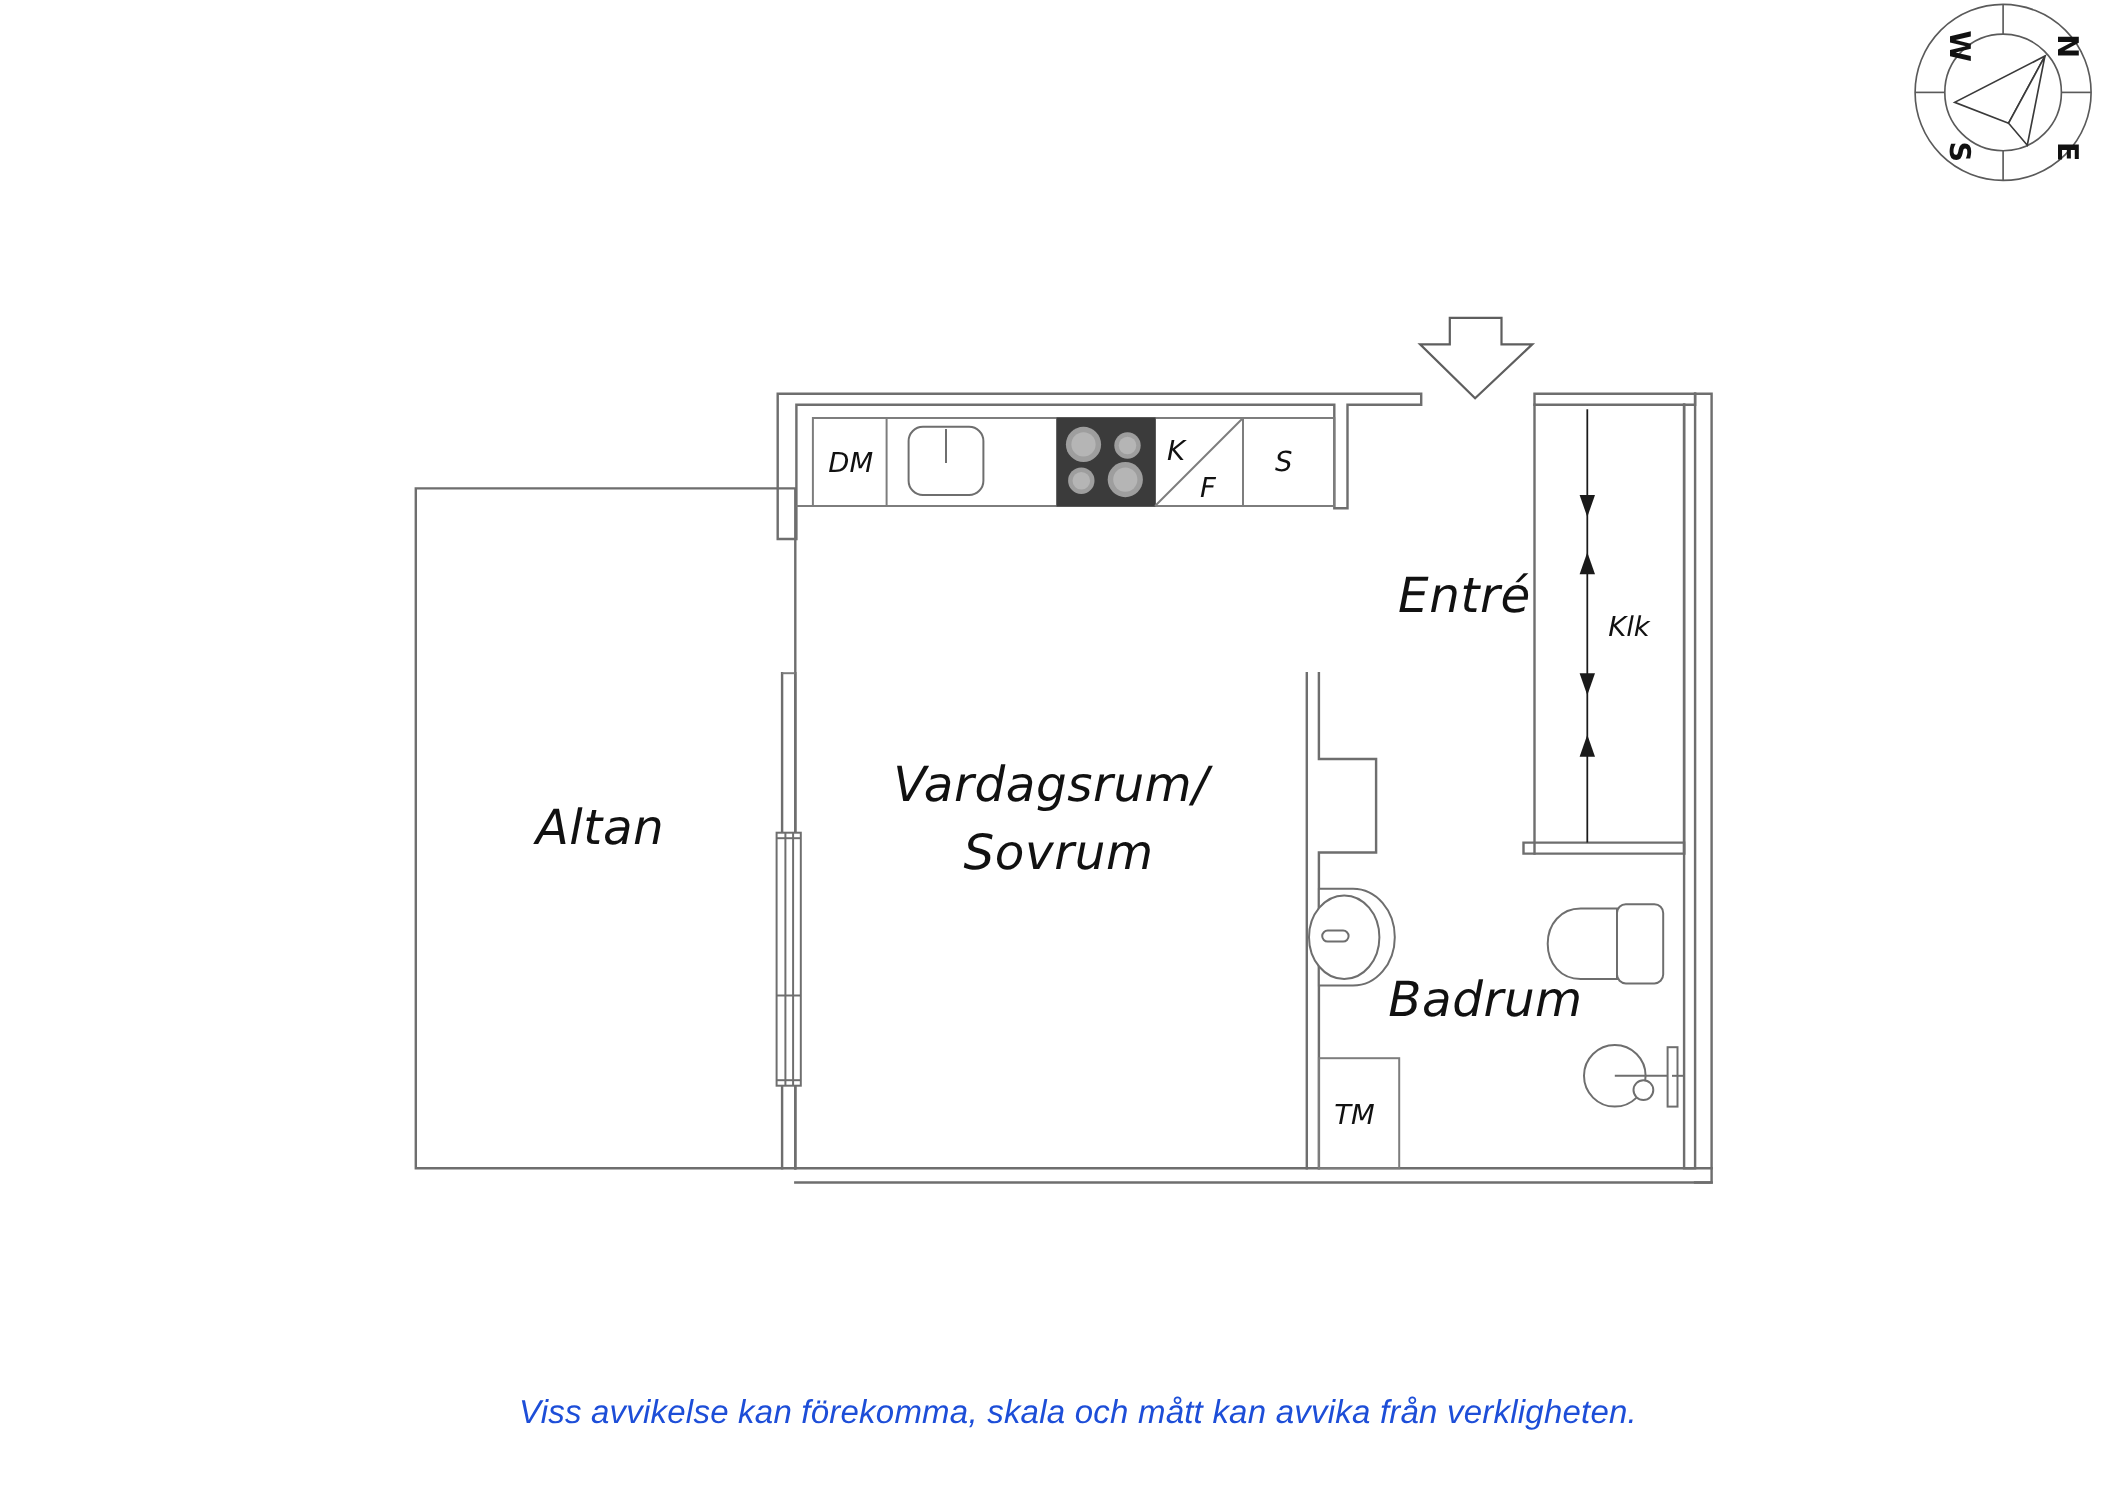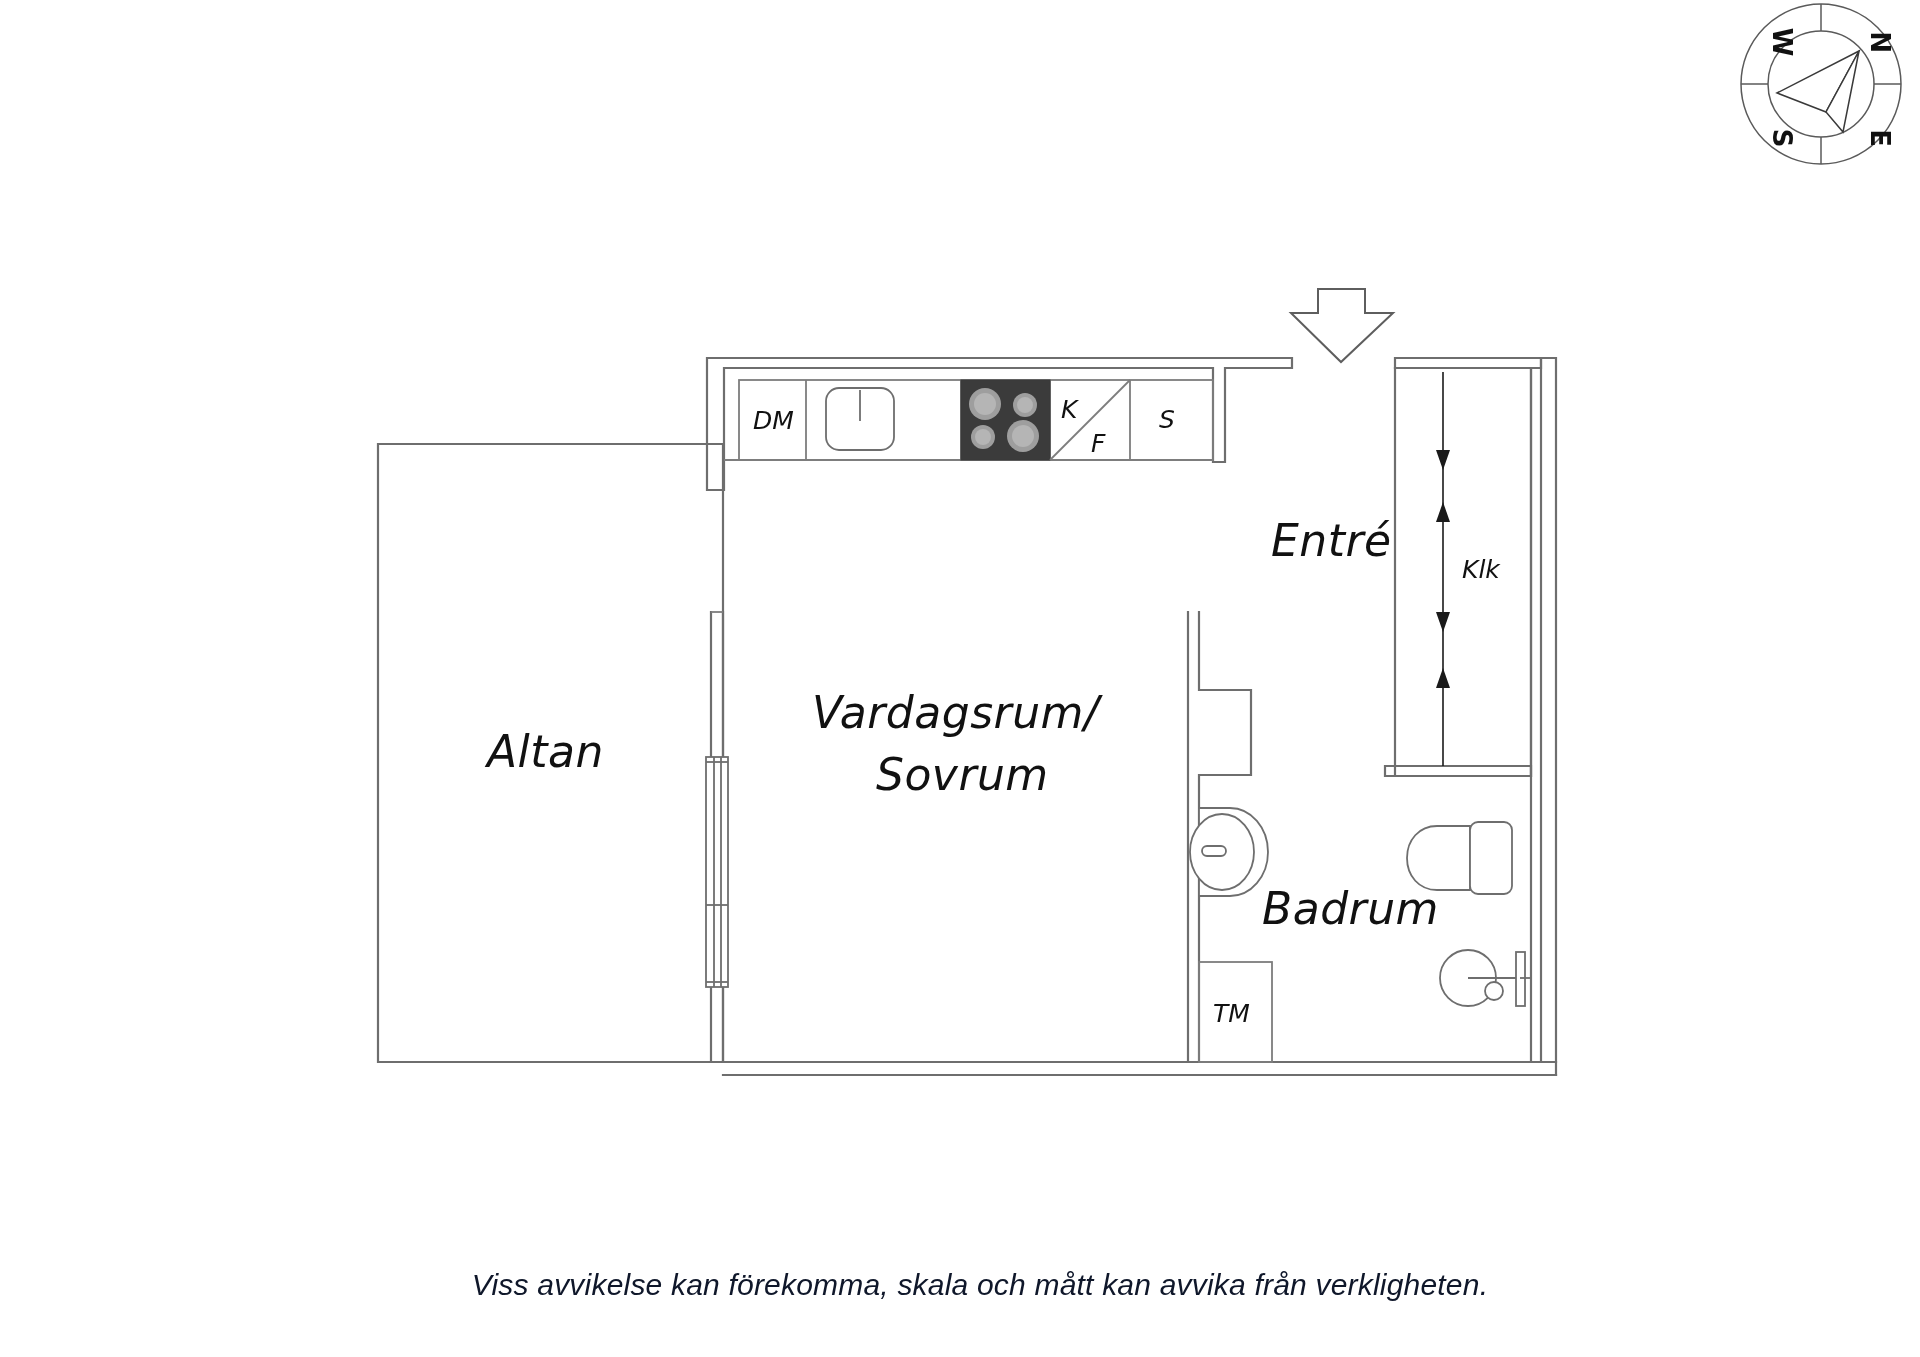--- a/index.html
+++ b/index.html
@@ -80,21 +80,21 @@
     font-family: "DejaVu Sans", sans-serif;
   }
   .caption {
     position: absolute;
     left: 0;
     right: 0;
     top: 1268px;
     text-align: center;
     font-size: 30px;
     font-style: italic;
-    color: #0f172a;
+    color: #1d4ed8;
     font-family: "Liberation Sans", sans-serif;
     letter-spacing: 0.2px;
     margin-left: 40px;
   }
 </style>
 </head>
 <body>
 
 <div id="plan-root">
 

